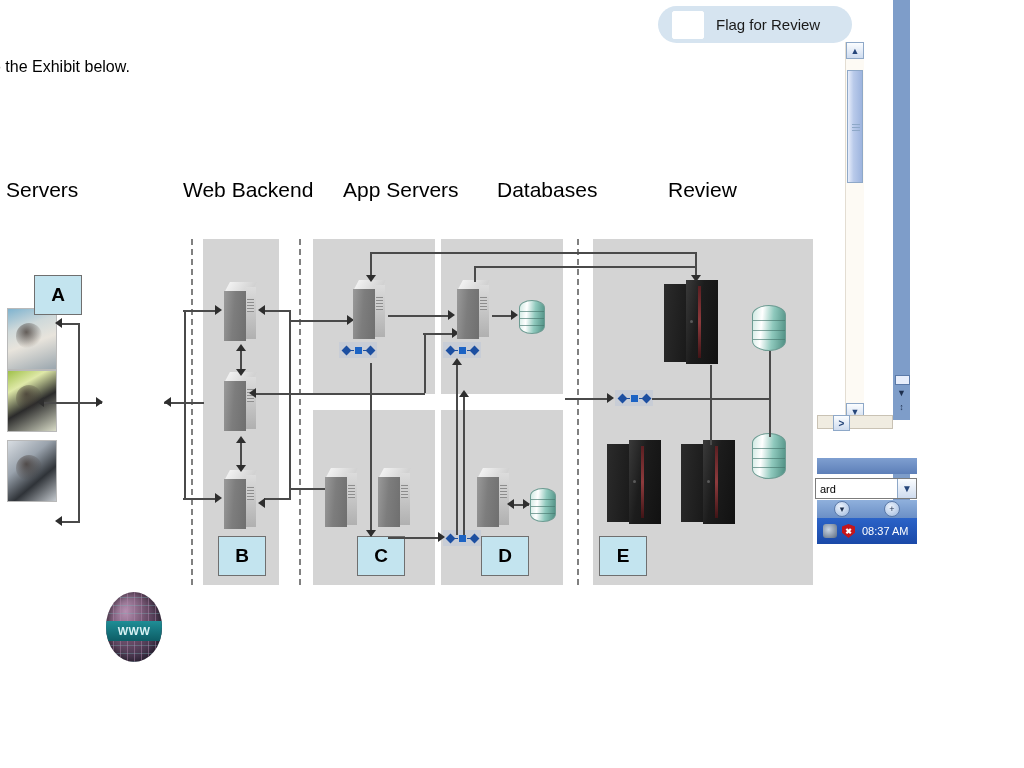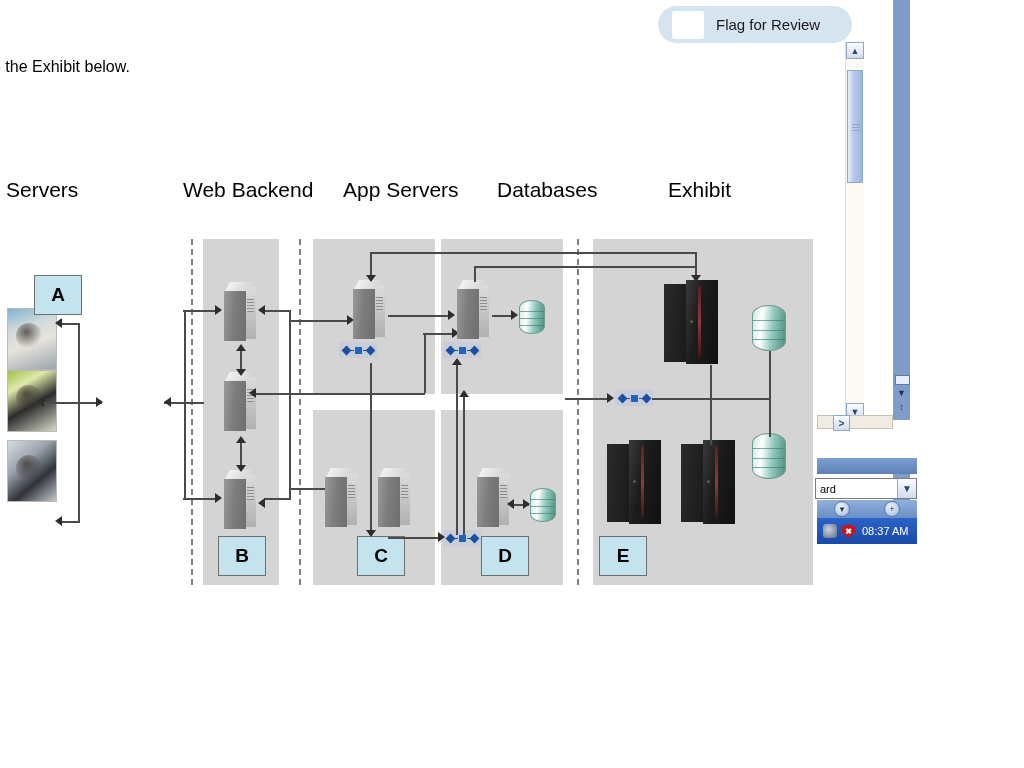--- a/index.html
+++ b/index.html
@@ -315,41 +315,45 @@
   <div id="flag-checkbox"></div>
   <div id="flag-label">Flag for Review</div>
 </div>
 
 <div id="question-text">e the Exhibit below.</div>
 
 <div class="col-header" id="hdr-0">Servers</div>
 <div class="col-header" id="hdr-1">Web Backend</div>
 <div class="col-header" id="hdr-2">App Servers</div>
 <div class="col-header" id="hdr-3">Databases</div>
-<div class="col-header" id="hdr-4">Exhibit</div>
+<div class="col-header" id="hdr-4">Review</div>
 
 <div id="diagram">
 
   <div class="zone" id="zone-web"></div>
   <div class="zone" id="zone-app-t"></div>
   <div class="zone" id="zone-app-b"></div>
   <div class="zone" id="zone-db-t"></div>
   <div class="zone" id="zone-db-b"></div>
   <div class="zone" id="zone-back"></div>
 
   <div class="divider" id="div-1"></div>
   <div class="divider" id="div-2"></div>
   <div class="divider" id="div-3"></div>
 
   <div class="client-photo" id="client-0"></div>
   <div class="client-photo" id="client-1"></div>
   <div class="client-photo" id="client-2"></div>
 
   <div class="label-box" id="label-A">A</div>
 
+  <div id="globe">
+    <div class="mesh"></div>
+    <div class="band">WWW</div>
+  </div>
 
   <div class="line lv" style="left:78px; top:98px; height:200px;"></div>
   <div class="line lh" style="left:62px; top:98px; width:18px;"></div>
   <div class="arrow al" style="left:55px; top:93px;"></div>
   <div class="line lh" style="left:62px; top:296px; width:18px;"></div>
   <div class="arrow al" style="left:55px; top:291px;"></div>
   <div class="line lh" style="left:44px; top:177px; width:58px;"></div>
   <div class="arrow al" style="left:37px; top:172px;"></div>
   <div class="arrow ar" style="left:96px; top:172px;"></div>
   <div class="line lh" style="left:164px; top:177px; width:40px;"></div>

